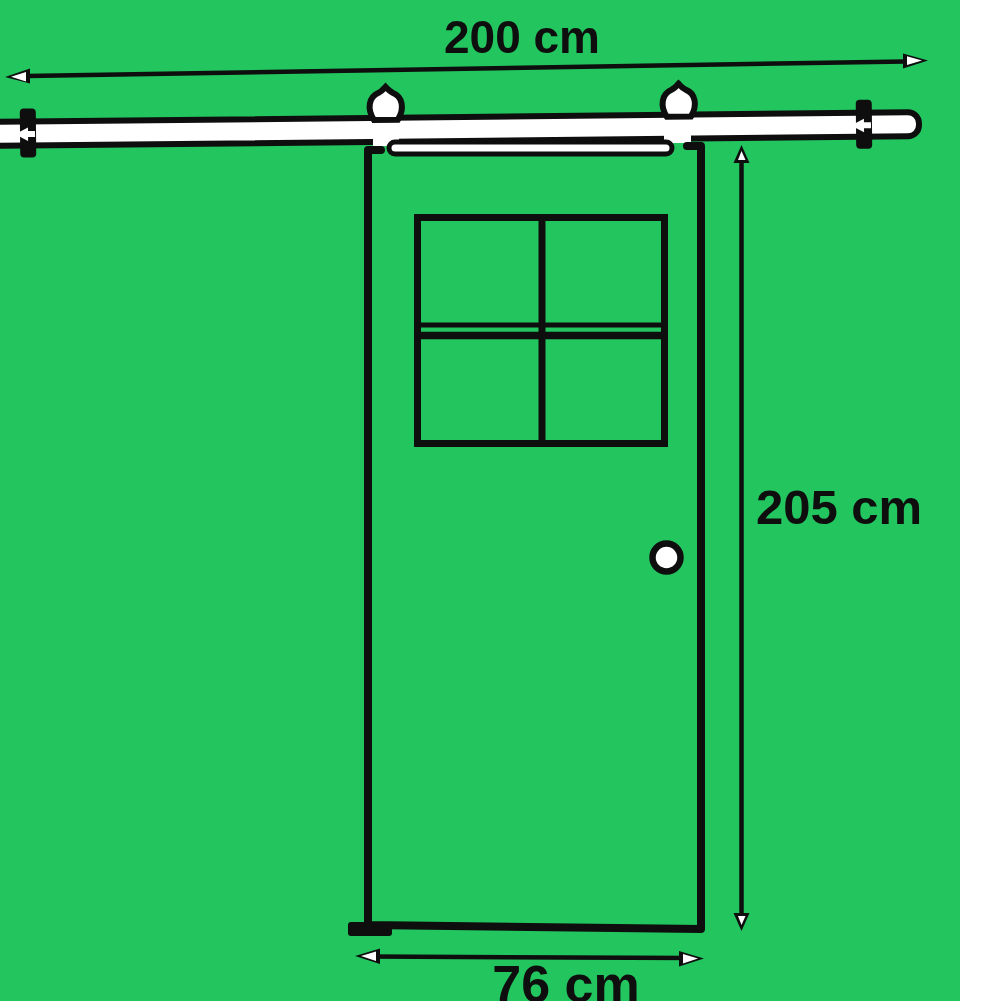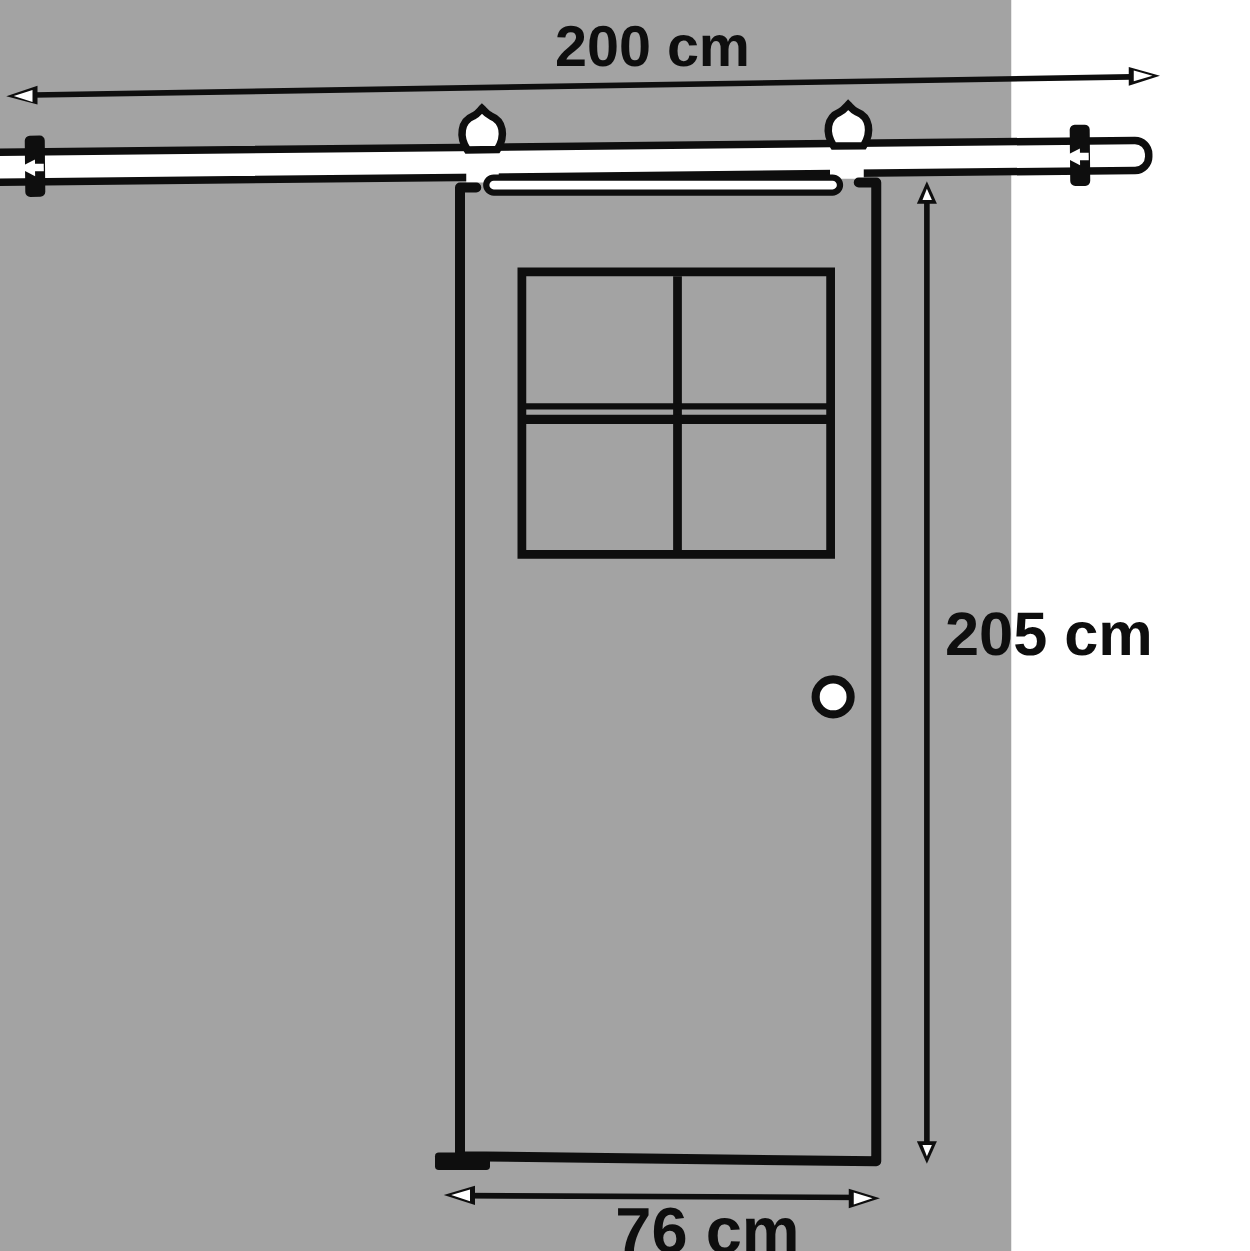--- a/index.html
+++ b/index.html
@@ -4,23 +4,23 @@
 <style>
   html, body {
     margin: 0;
     padding: 0;
     background: #ffffff;
     width: 1000px;
     height: 1001px;
     overflow: hidden;
   }
   .stage {
-    width: 809px;
+    width: 960px;
     height: 1001px;
-    background: #a3a3a3;
+    background: #22c55e;
     text-decoration: underline;
   }
   svg { display: block; }
   .ln     { fill: none;    stroke: #0e0e0e; }
   .solid  { fill: #0e0e0e; stroke: none;    }
   .hollow { fill: #ffffff; stroke: #0e0e0e; }
   .white  { fill: #ffffff; stroke: none;    }
   text.dim {
     font-family: "Liberation Sans", "DejaVu Sans", sans-serif;
     font-weight: 700;

